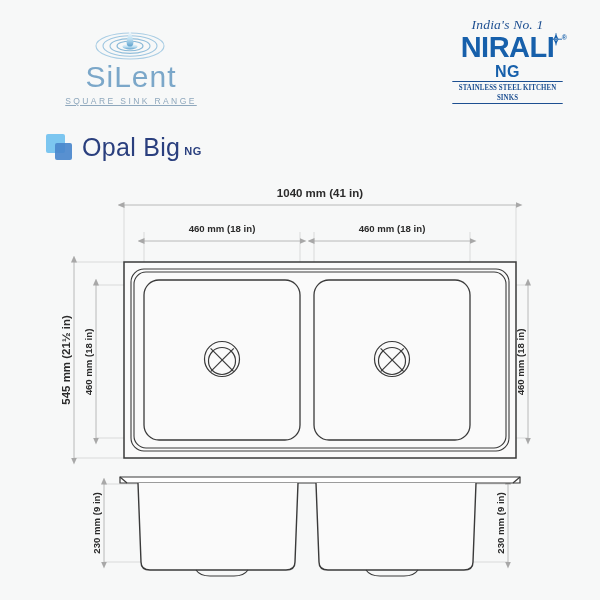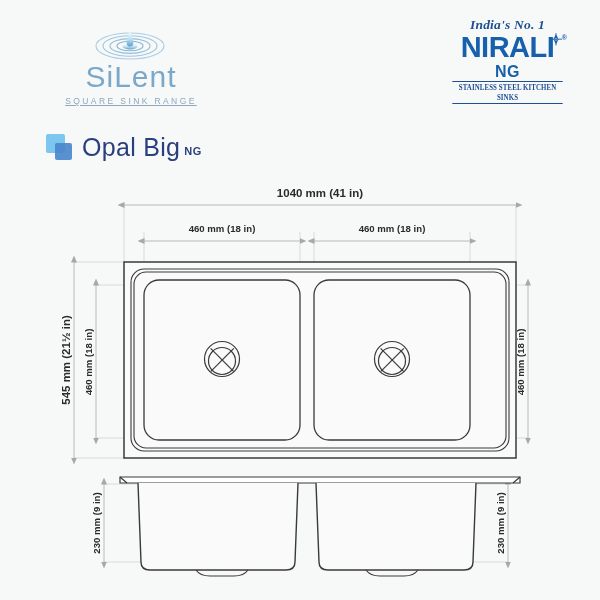--- a/index.html
+++ b/index.html
@@ -22,21 +22,21 @@
     font-size:30px;letter-spacing:1px;color:#7ba7c9;font-weight:400;
   }
   #silent-logo .tag{
     position:absolute;left:0;top:70px;width:170px;text-align:center;
     font-size:8.5px;letter-spacing:2.4px;color:#8fa8bd;font-weight:400;text-decoration:underline;
   }
 
   
   #nirali-logo{position:absolute;left:450px;top:18px;width:115px;height:80px;text-align:center;}
   #nirali-logo .india{
-    font-family:"Liberation Serif",serif;font-weight:700;font-style:italic;
+    font-family:"Liberation Serif",serif;font-weight:400;font-style:italic;
     font-size:13.5px;color:#1d4f91;letter-spacing:.2px;line-height:14px;
   }
   #nirali-logo .brand{
     font-family:"Liberation Sans",sans-serif;font-weight:700;
     font-size:29px;color:#1760ab;letter-spacing:-.5px;line-height:29px;
     margin-top:1px;position:relative;display:block;
   }
   #nirali-logo .ng{
     font-family:"Liberation Sans",sans-serif;font-weight:700;
     font-size:16px;color:#1760ab;line-height:16px;letter-spacing:.5px;

